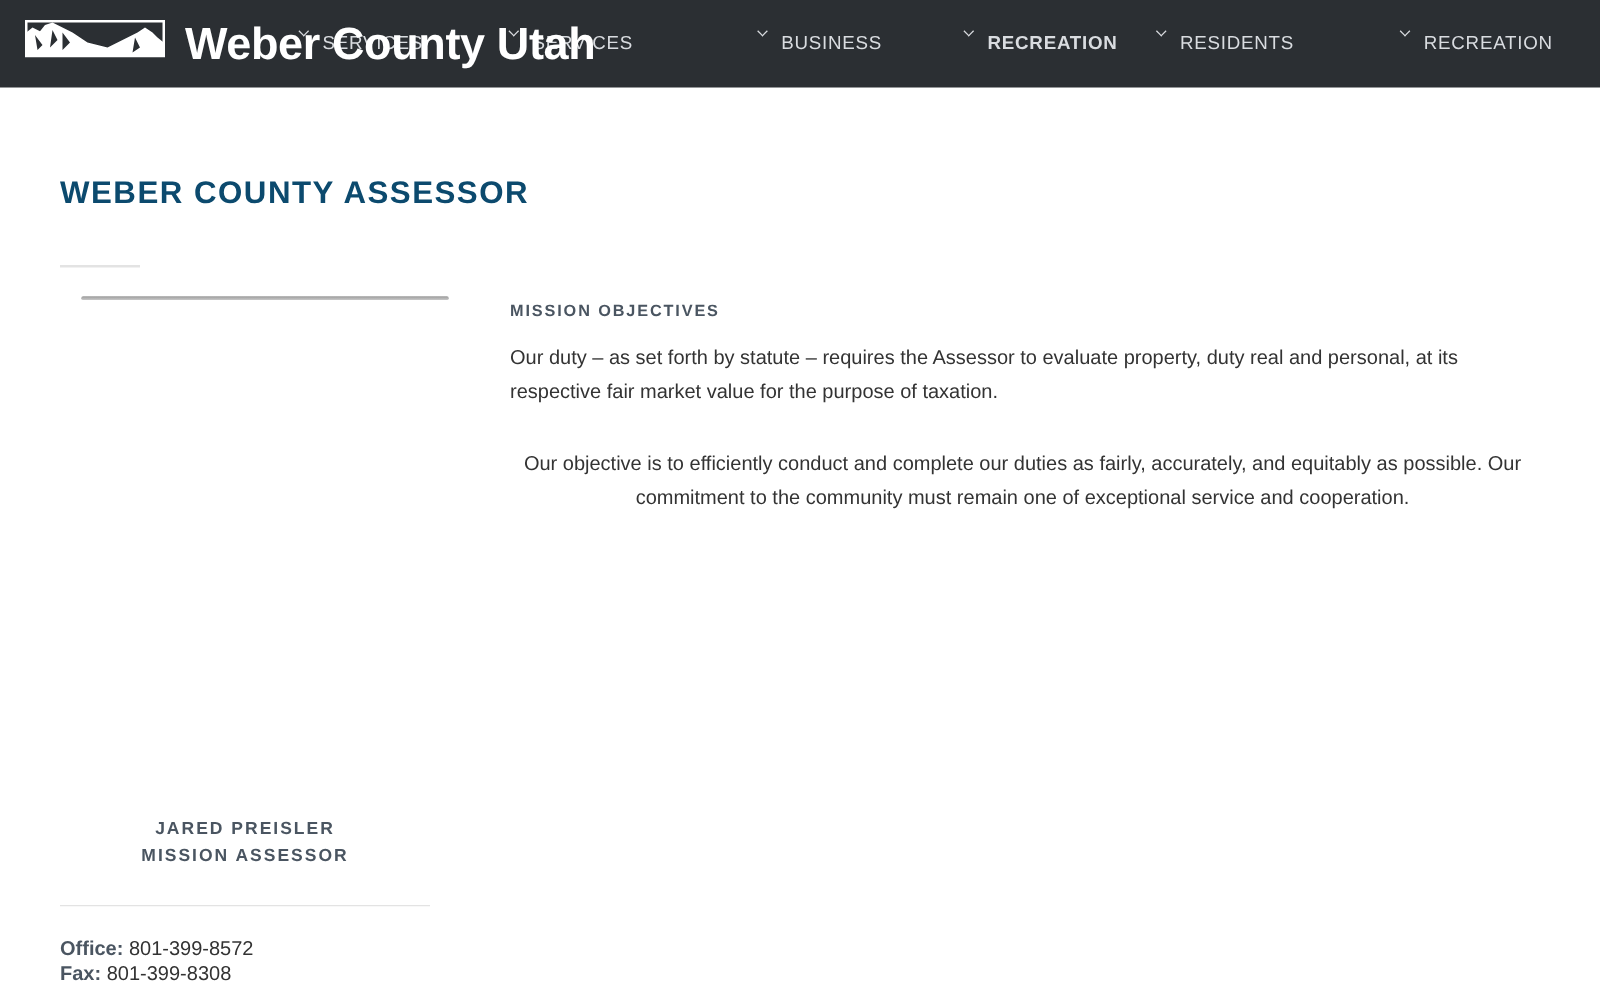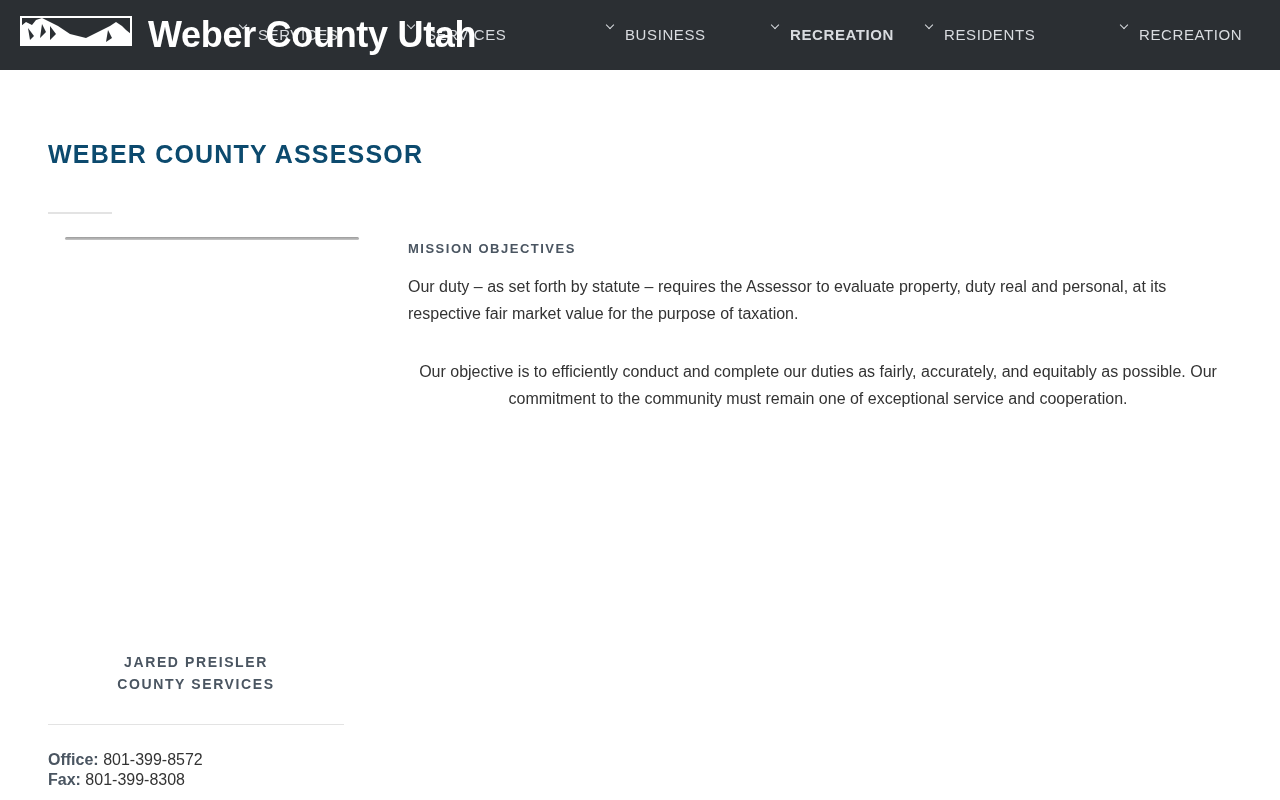--- a/index.html
+++ b/index.html
@@ -102,21 +102,21 @@
   </div>
 </header>
 
 <h1 class="page-title">WEBER COUNTY ASSESSOR</h1>
 <div class="title-rule"></div>
 
 <div class="photo-frame"></div>
 
 <div class="sidebar-card">
   <div class="person-name">JARED PREISLER</div>
-  <div class="person-role">COUNTY SERVICES</div>
+  <div class="person-role">MISSION ASSESSOR</div>
 </div>
 <div class="card-rule"></div>
 
 <div class="contact" style="top:750px;">
   <b>Office:</b>
   <span>801-399-8572</span>
 </div>
 <div class="contact" style="top:770px;">
   <b>Fax:</b>
   <span>801-399-8308</span>

